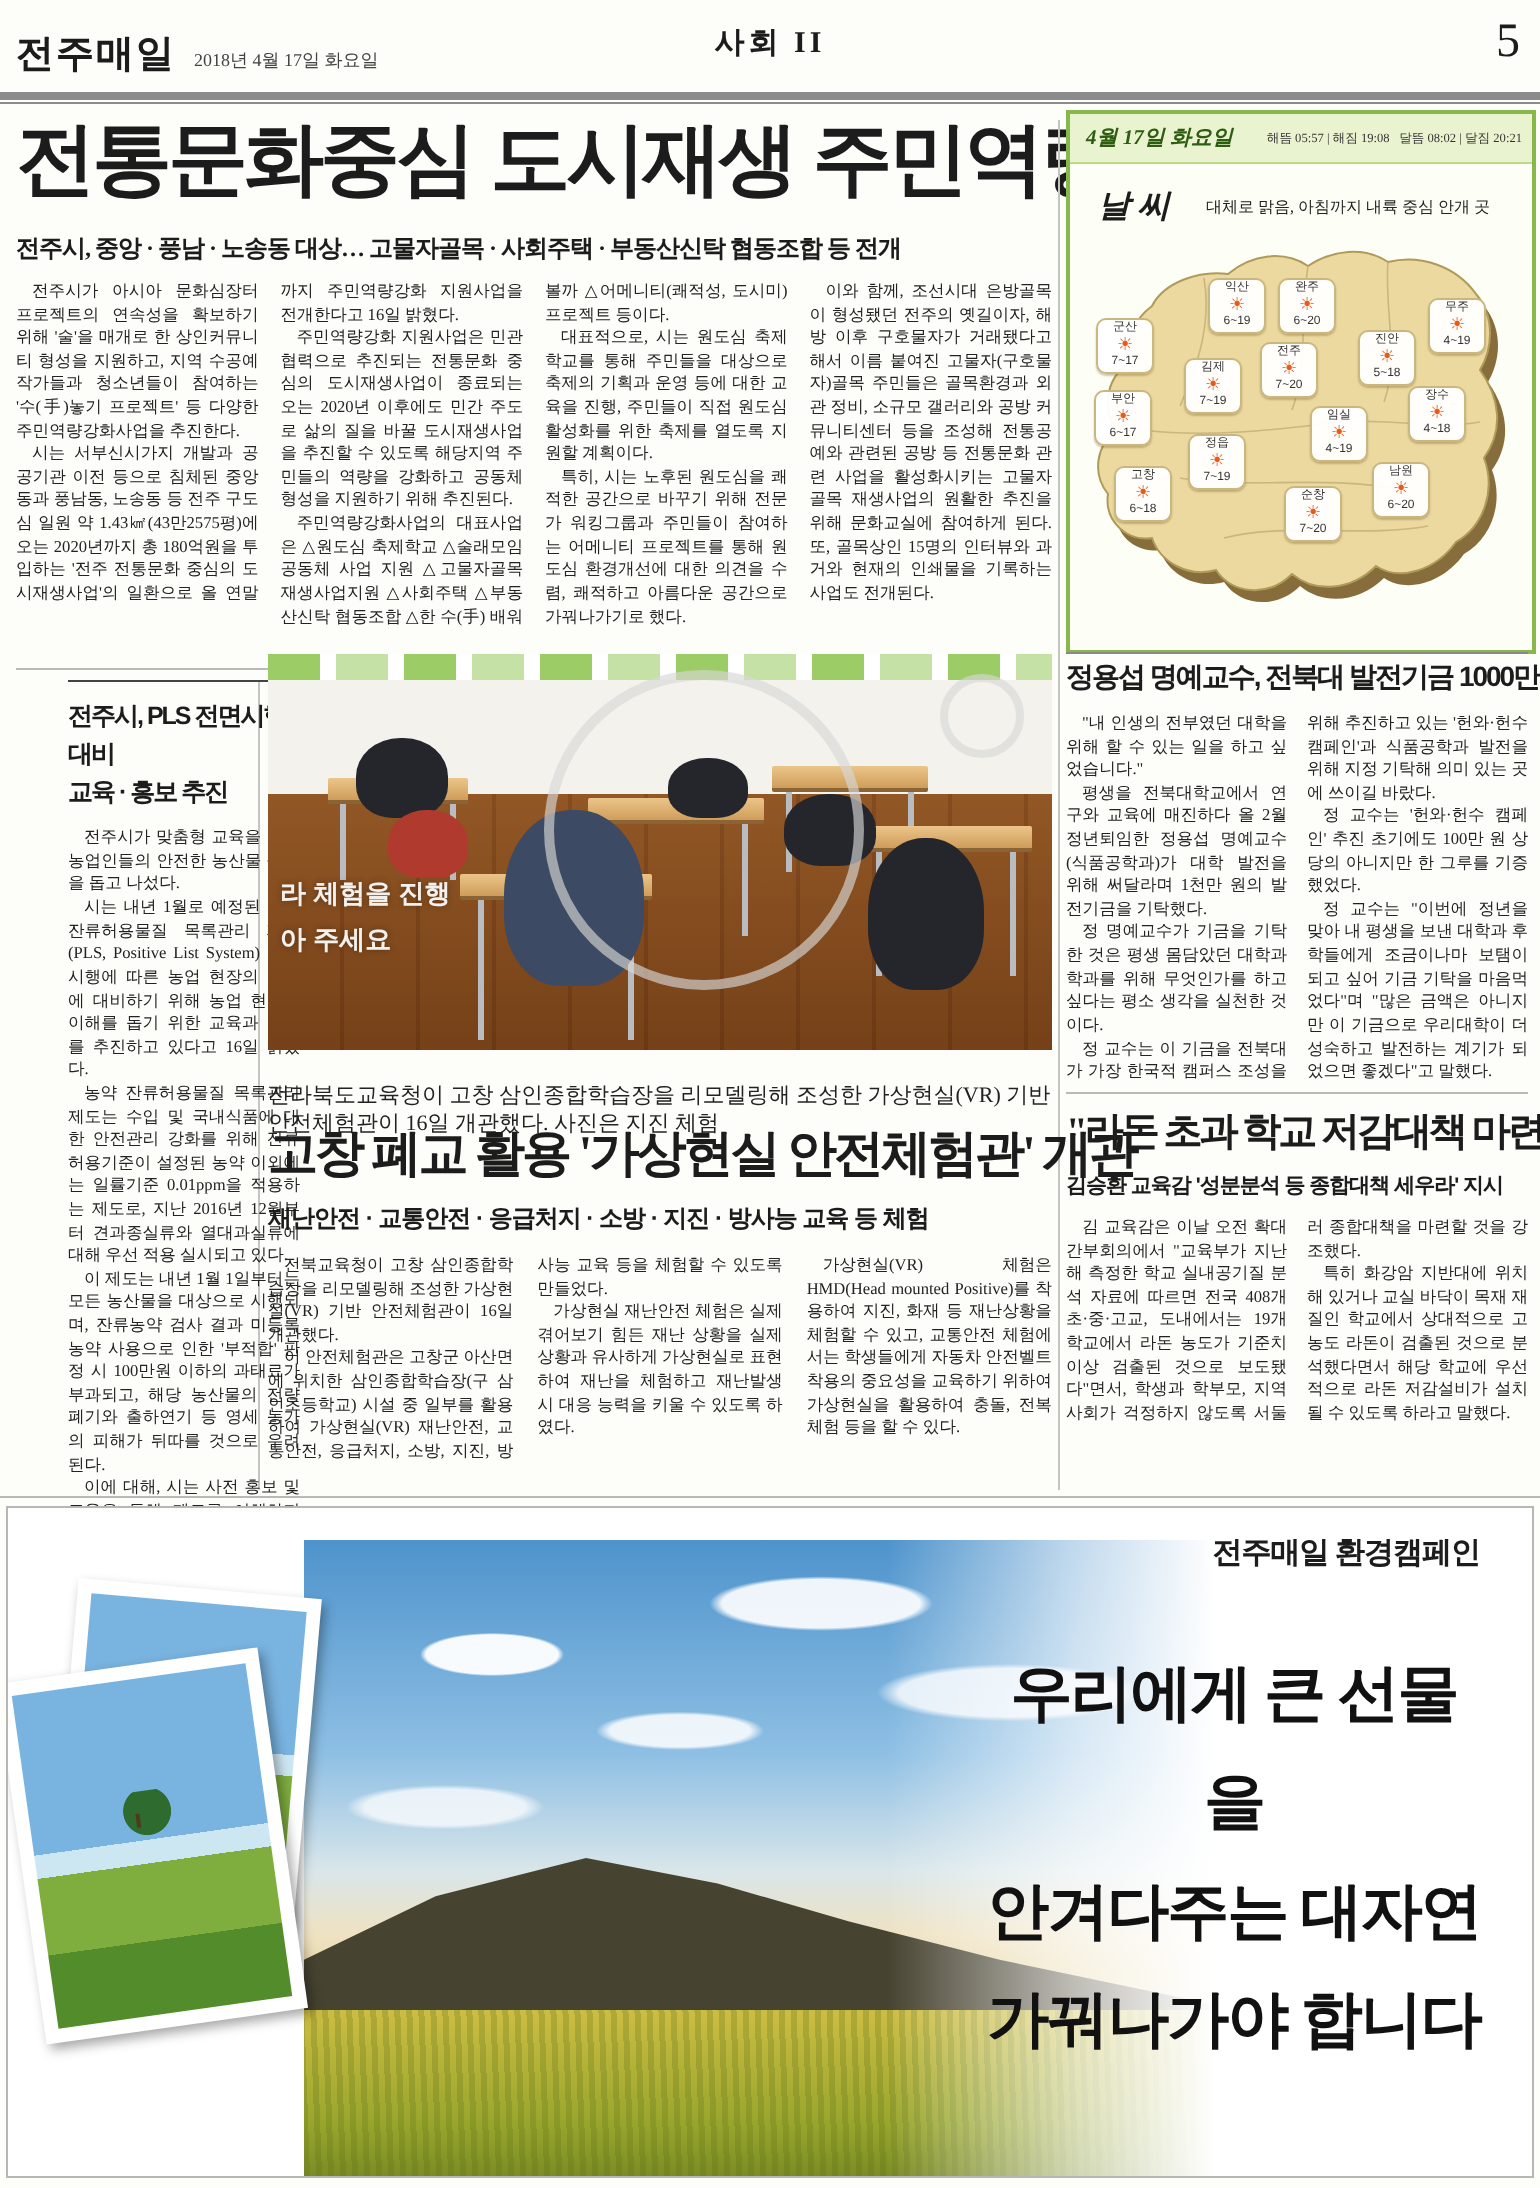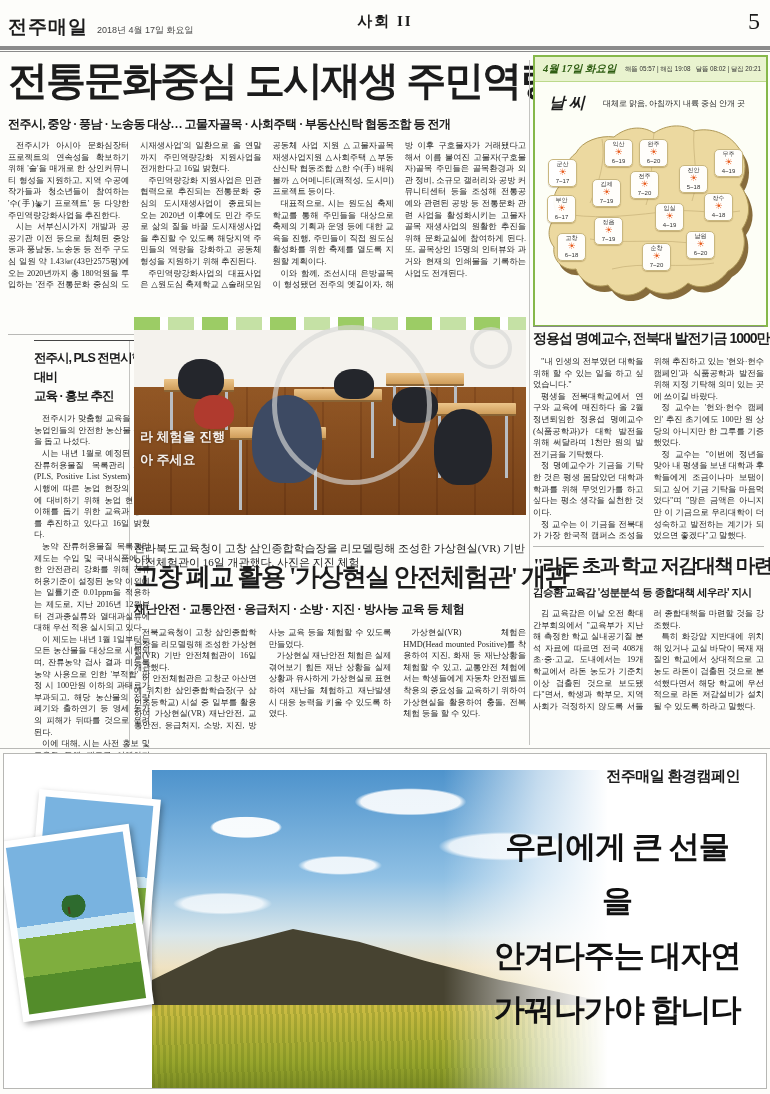--- a/index.html
+++ b/index.html
@@ -1,18 +1,18 @@
 <!DOCTYPE html>
 <html><head>
 <meta charset="utf-8">
 <style>
   html,body{margin:0;padding:0;background:#e9e9e6;}
   .page{position:relative;width:770px;height:1094px;margin:0 auto;background:#fdfdfa;overflow:hidden;
         font-family:"Liberation Serif","DejaVu Serif",serif;color:#1c1c1c;}
-  .sans{font-family:Liberation Sans, sans-serif;}
+  .sans{font-family:Liberation Serif, serif;}
 
   
   .masthead{position:absolute;left:0;top:0;width:770px;height:46px;}
   .m-logo{position:absolute;left:8px;top:14px;font-size:19px;font-weight:900;letter-spacing:1px;}
   .m-date{position:absolute;left:97px;top:24px;font-size:9px;color:#444;}
   .m-section{position:absolute;left:0;right:0;top:12px;text-align:center;font-size:15px;font-weight:700;letter-spacing:2px;}
   .m-page{position:absolute;right:10px;top:8px;font-size:24px;font-weight:400;}
   .m-rule{position:absolute;left:0;top:46px;width:770px;height:7px;
           background:linear-gradient(#8b8b8b 0 4px,transparent 4px 5px,#8b8b8b 5px 6px,transparent 6px);}
 
@@ -53,21 +53,21 @@
   .radon-head{font-size:19.5px;font-weight:900;letter-spacing:-1.5px;white-space:nowrap;}
   .radon-sub{margin-top:7px;font-family:"Liberation Sans","DejaVu Sans",sans-serif;font-size:10.5px;font-weight:700;letter-spacing:-0.5px;}
   .radon-body{margin-top:8px;height:132px;column-count:2;column-gap:10px;}
 
   
   .pls{position:absolute;left:8px;top:340px;width:116px;border-top:1.5px solid #444;padding-top:8px;margin-left:26px;}
   .pls-title{font-family:"Liberation Sans","DejaVu Sans",sans-serif;font-size:12.5px;font-weight:900;letter-spacing:-1px;line-height:1.5;}
   .pls-body{margin-top:8px;height:352px;}
 
   
-  .photo{position:absolute;left:134px;top:317px;width:392px;height:198px;overflow:hidden;background:#1d4ed8;text-decoration:underline;}
+  .photo{position:absolute;left:134px;top:327px;width:392px;height:198px;overflow:hidden;background:#1d4ed8;text-decoration:underline;}
   .ph-banner{position:absolute;left:0;top:0;width:100%;height:13px;
      background:repeating-linear-gradient(90deg,#9ccc65 0 26px,#ffffff 26px 34px,#c5e1a5 34px 60px,#ffffff 60px 68px);}
   .ph-wall{position:absolute;left:0;top:13px;width:100%;height:57px;background:#f4f2ed;}
   .ph-floor{position:absolute;left:0;top:70px;width:100%;height:128px;
      background:repeating-linear-gradient(90deg,#bd905c 0 36px,#ab7d4d 36px 38px),linear-gradient(#c59a66,#9f7343);
      background-blend-mode:multiply;}
   .desk{position:absolute;}
   .desk .top{width:100%;height:11px;background:linear-gradient(#ecc58a,#cf9d5a);border-bottom:2px solid #8a6435;border-radius:1px;}
   .desk .leg{position:absolute;top:13px;width:3px;background:#b9bdc2;}
   .fig{position:absolute;background:#24262c;border-radius:48% 48% 40% 40%;}
@@ -125,20 +125,21 @@
   <div class="main-art">
     <div class="main-head">전통문화중심 도시재생 주민역량강화</div>
     <div class="main-sub">전주시, 중앙 · 풍남 · 노송동 대상… 고물자골목 · 사회주택 · 부동산신탁 협동조합 등 전개</div>
   </div>
   <div class="main-body body-txt">
       <p>전주시가 아시아 문화심장터 프로젝트의 연속성을 확보하기 위해 '술'을 매개로 한 상인커뮤니티 형성을 지원하고, 지역 수공예 작가들과 청소년들이 참여하는 '수(手)놓기 프로젝트' 등 다양한 주민역량강화사업을 추진한다.</p>
       <p>시는 서부신시가지 개발과 공공기관 이전 등으로 침체된 중앙동과 풍남동, 노송동 등 전주 구도심 일원 약 1.43㎢(43만2575평)에 오는 2020년까지 총 180억원을 투입하는 '전주 전통문화 중심의 도시재생사업'의 일환으로 올 연말까지 주민역량강화 지원사업을 전개한다고 16일 밝혔다.</p>
       <p>주민역량강화 지원사업은 민관 협력으로 추진되는 전통문화 중심의 도시재생사업이 종료되는 오는 2020년 이후에도 민간 주도로 삶의 질을 바꿀 도시재생사업을 추진할 수 있도록 해당지역 주민들의 역량을 강화하고 공동체 형성을 지원하기 위해 추진된다.</p>
       <p>주민역량강화사업의 대표사업은 △원도심 축제학교 △술래모임 공동체 사업 지원 △고물자골목 재생사업지원 △사회주택 △부동산신탁 협동조합 △한 수(手) 배워볼까 △어메니티(쾌적성, 도시미) 프로젝트 등이다.</p>
       <p>대표적으로, 시는 원도심 축제학교를 통해 주민들을 대상으로 축제의 기획과 운영 등에 대한 교육을 진행, 주민들이 직접 원도심 활성화를 위한 축제를 열도록 지원할 계획이다.</p>
+      <p>특히, 시는 노후된 원도심을 쾌적한 공간으로 바꾸기 위해 전문가 워킹그룹과 주민들이 참여하는 어메니티 프로젝트를 통해 원도심 환경개선에 대한 의견을 수렴, 쾌적하고 아름다운 공간으로 가꿔나가기로 했다.</p>
       <p>이와 함께, 조선시대 은방골목이 형성됐던 전주의 옛길이자, 해방 이후 구호물자가 거래됐다고 해서 이름 붙여진 고물자(구호물자)골목 주민들은 골목환경과 외관 정비, 소규모 갤러리와 공방 커뮤니티센터 등을 조성해 전통공예와 관련된 공방 등 전통문화 관련 사업을 활성화시키는 고물자골목 재생사업의 원활한 추진을 위해 문화교실에 참여하게 된다. 또, 골목상인 15명의 인터뷰와 과거와 현재의 인쇄물을 기록하는 사업도 전개된다.</p>
     </div>
 
   <div class="weather">
     <div class="w-head">
       <span class="w-date">4월 17일 화요일</span>
       <span class="w-sun sans">
         <span>해뜸 05:57 | 해짐 19:08</span>&nbsp;&nbsp;
         <span>달뜸 08:02 | 달짐 20:21</span>
       </span>

